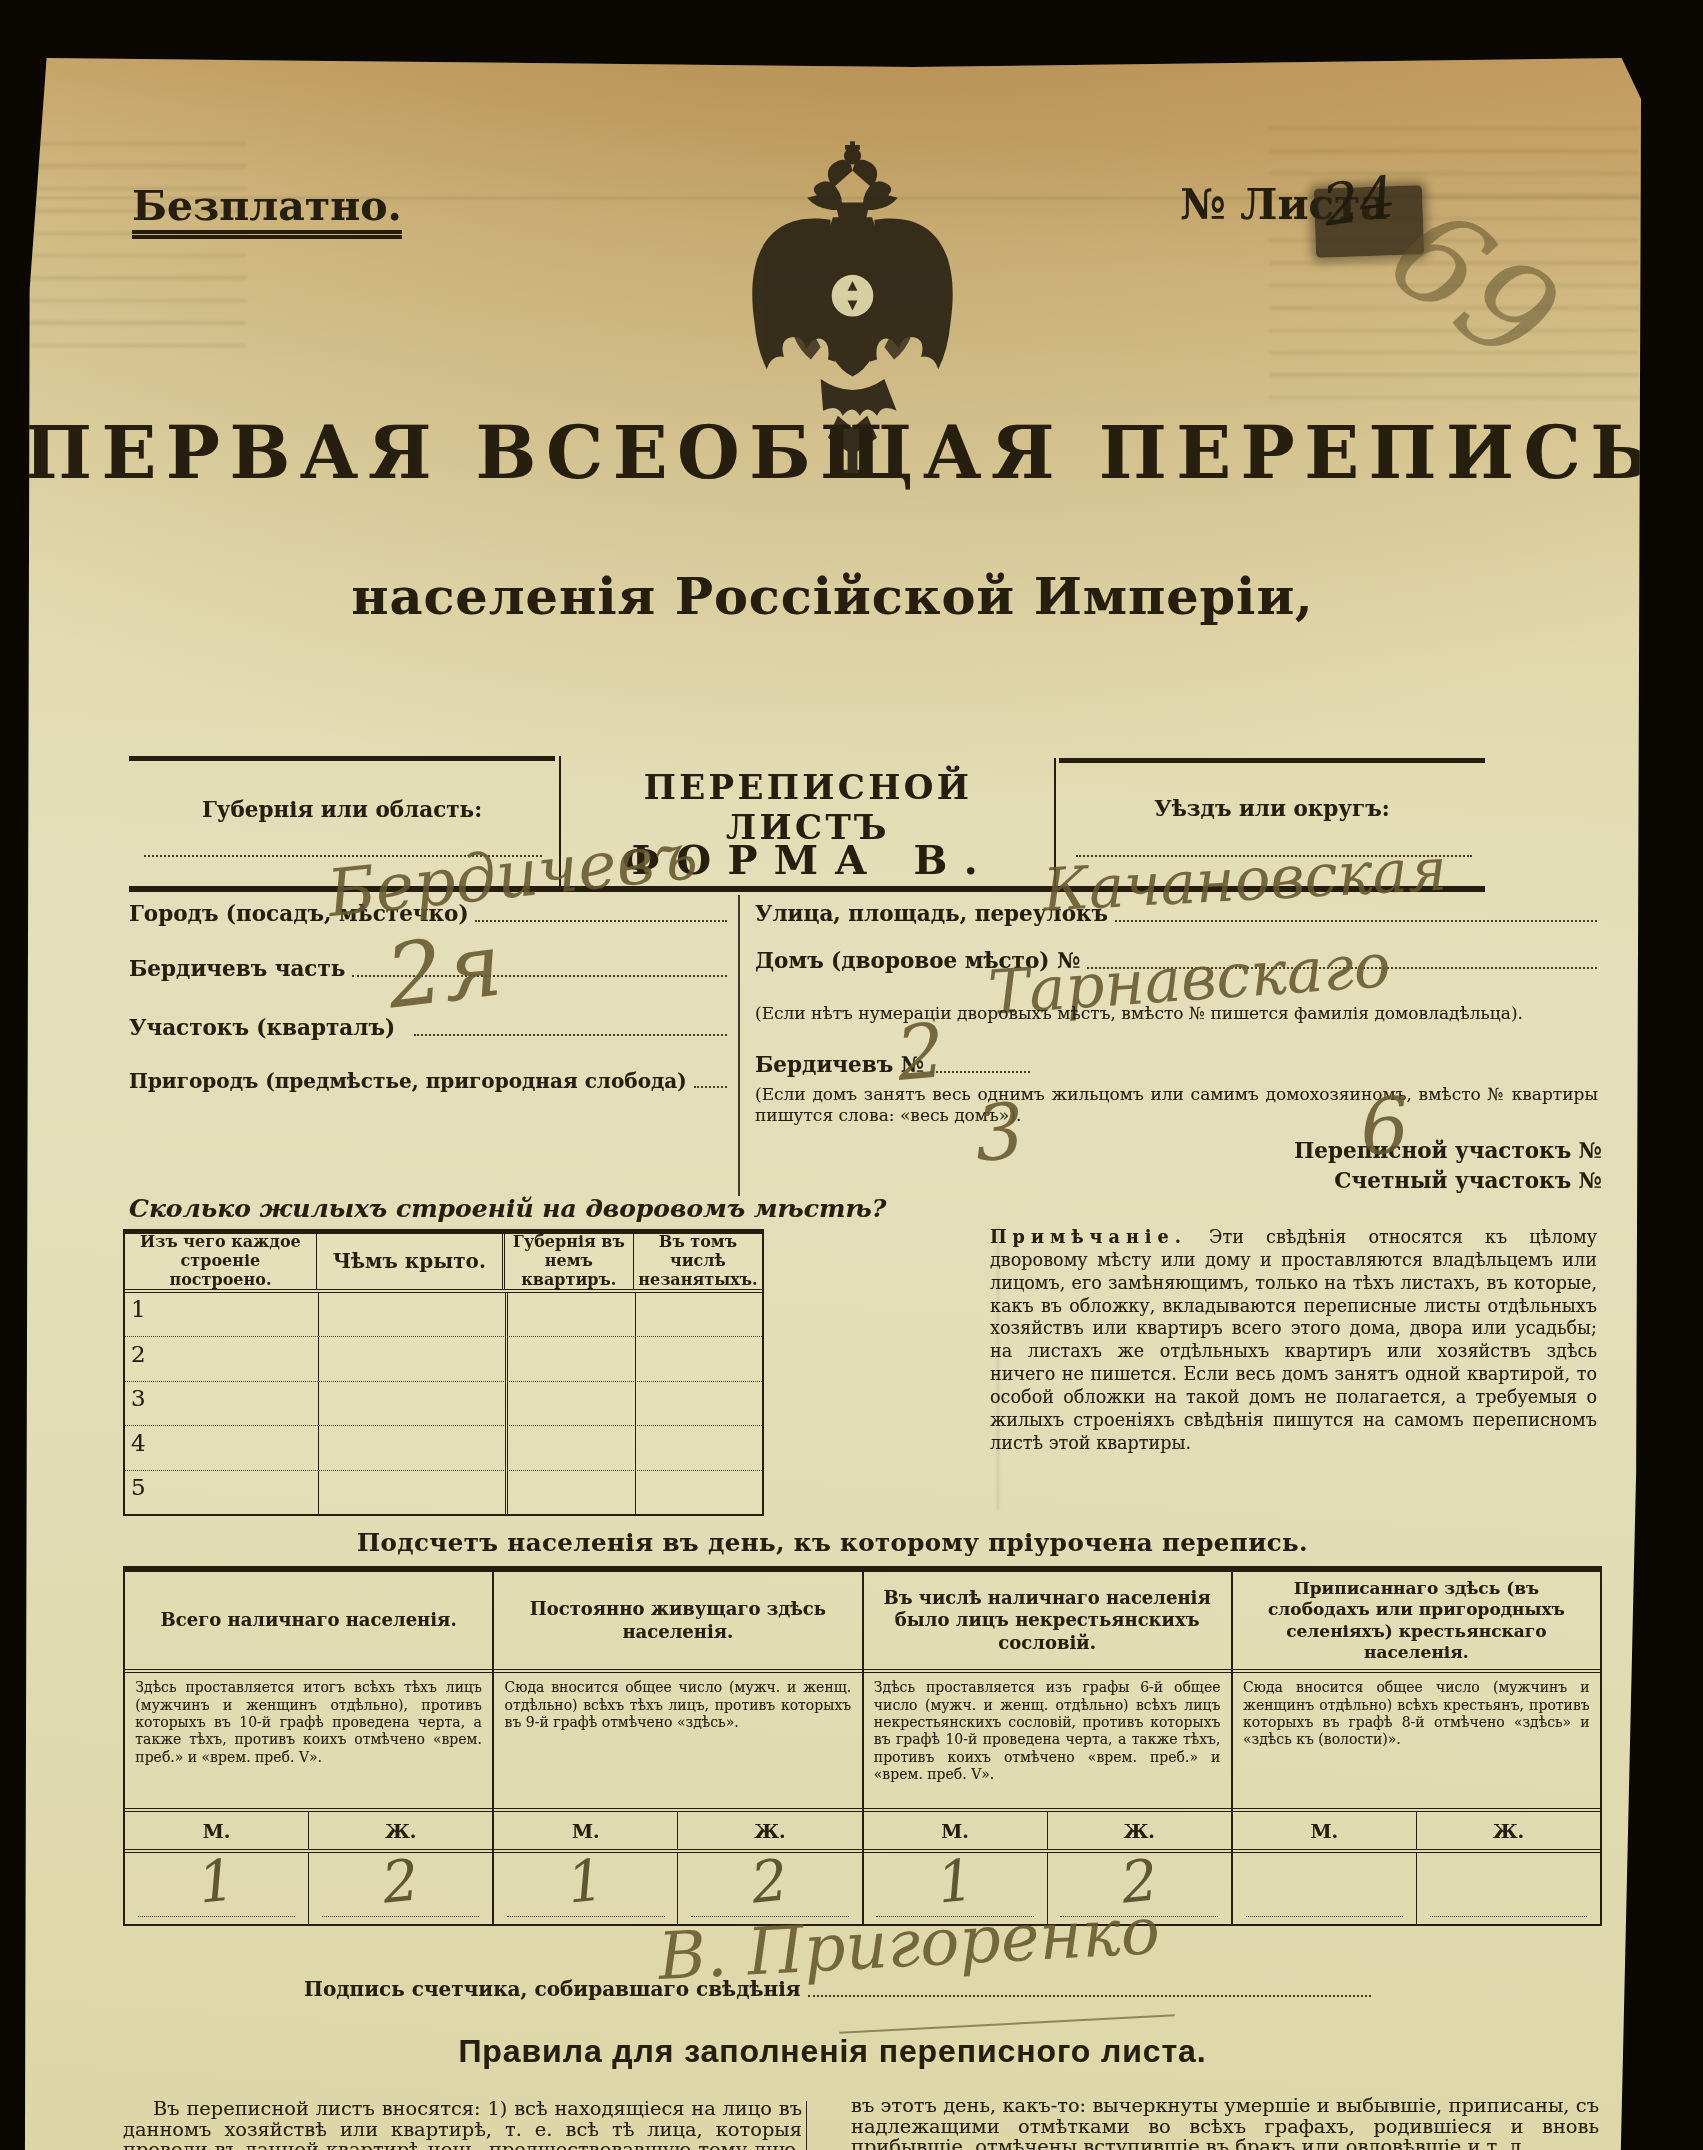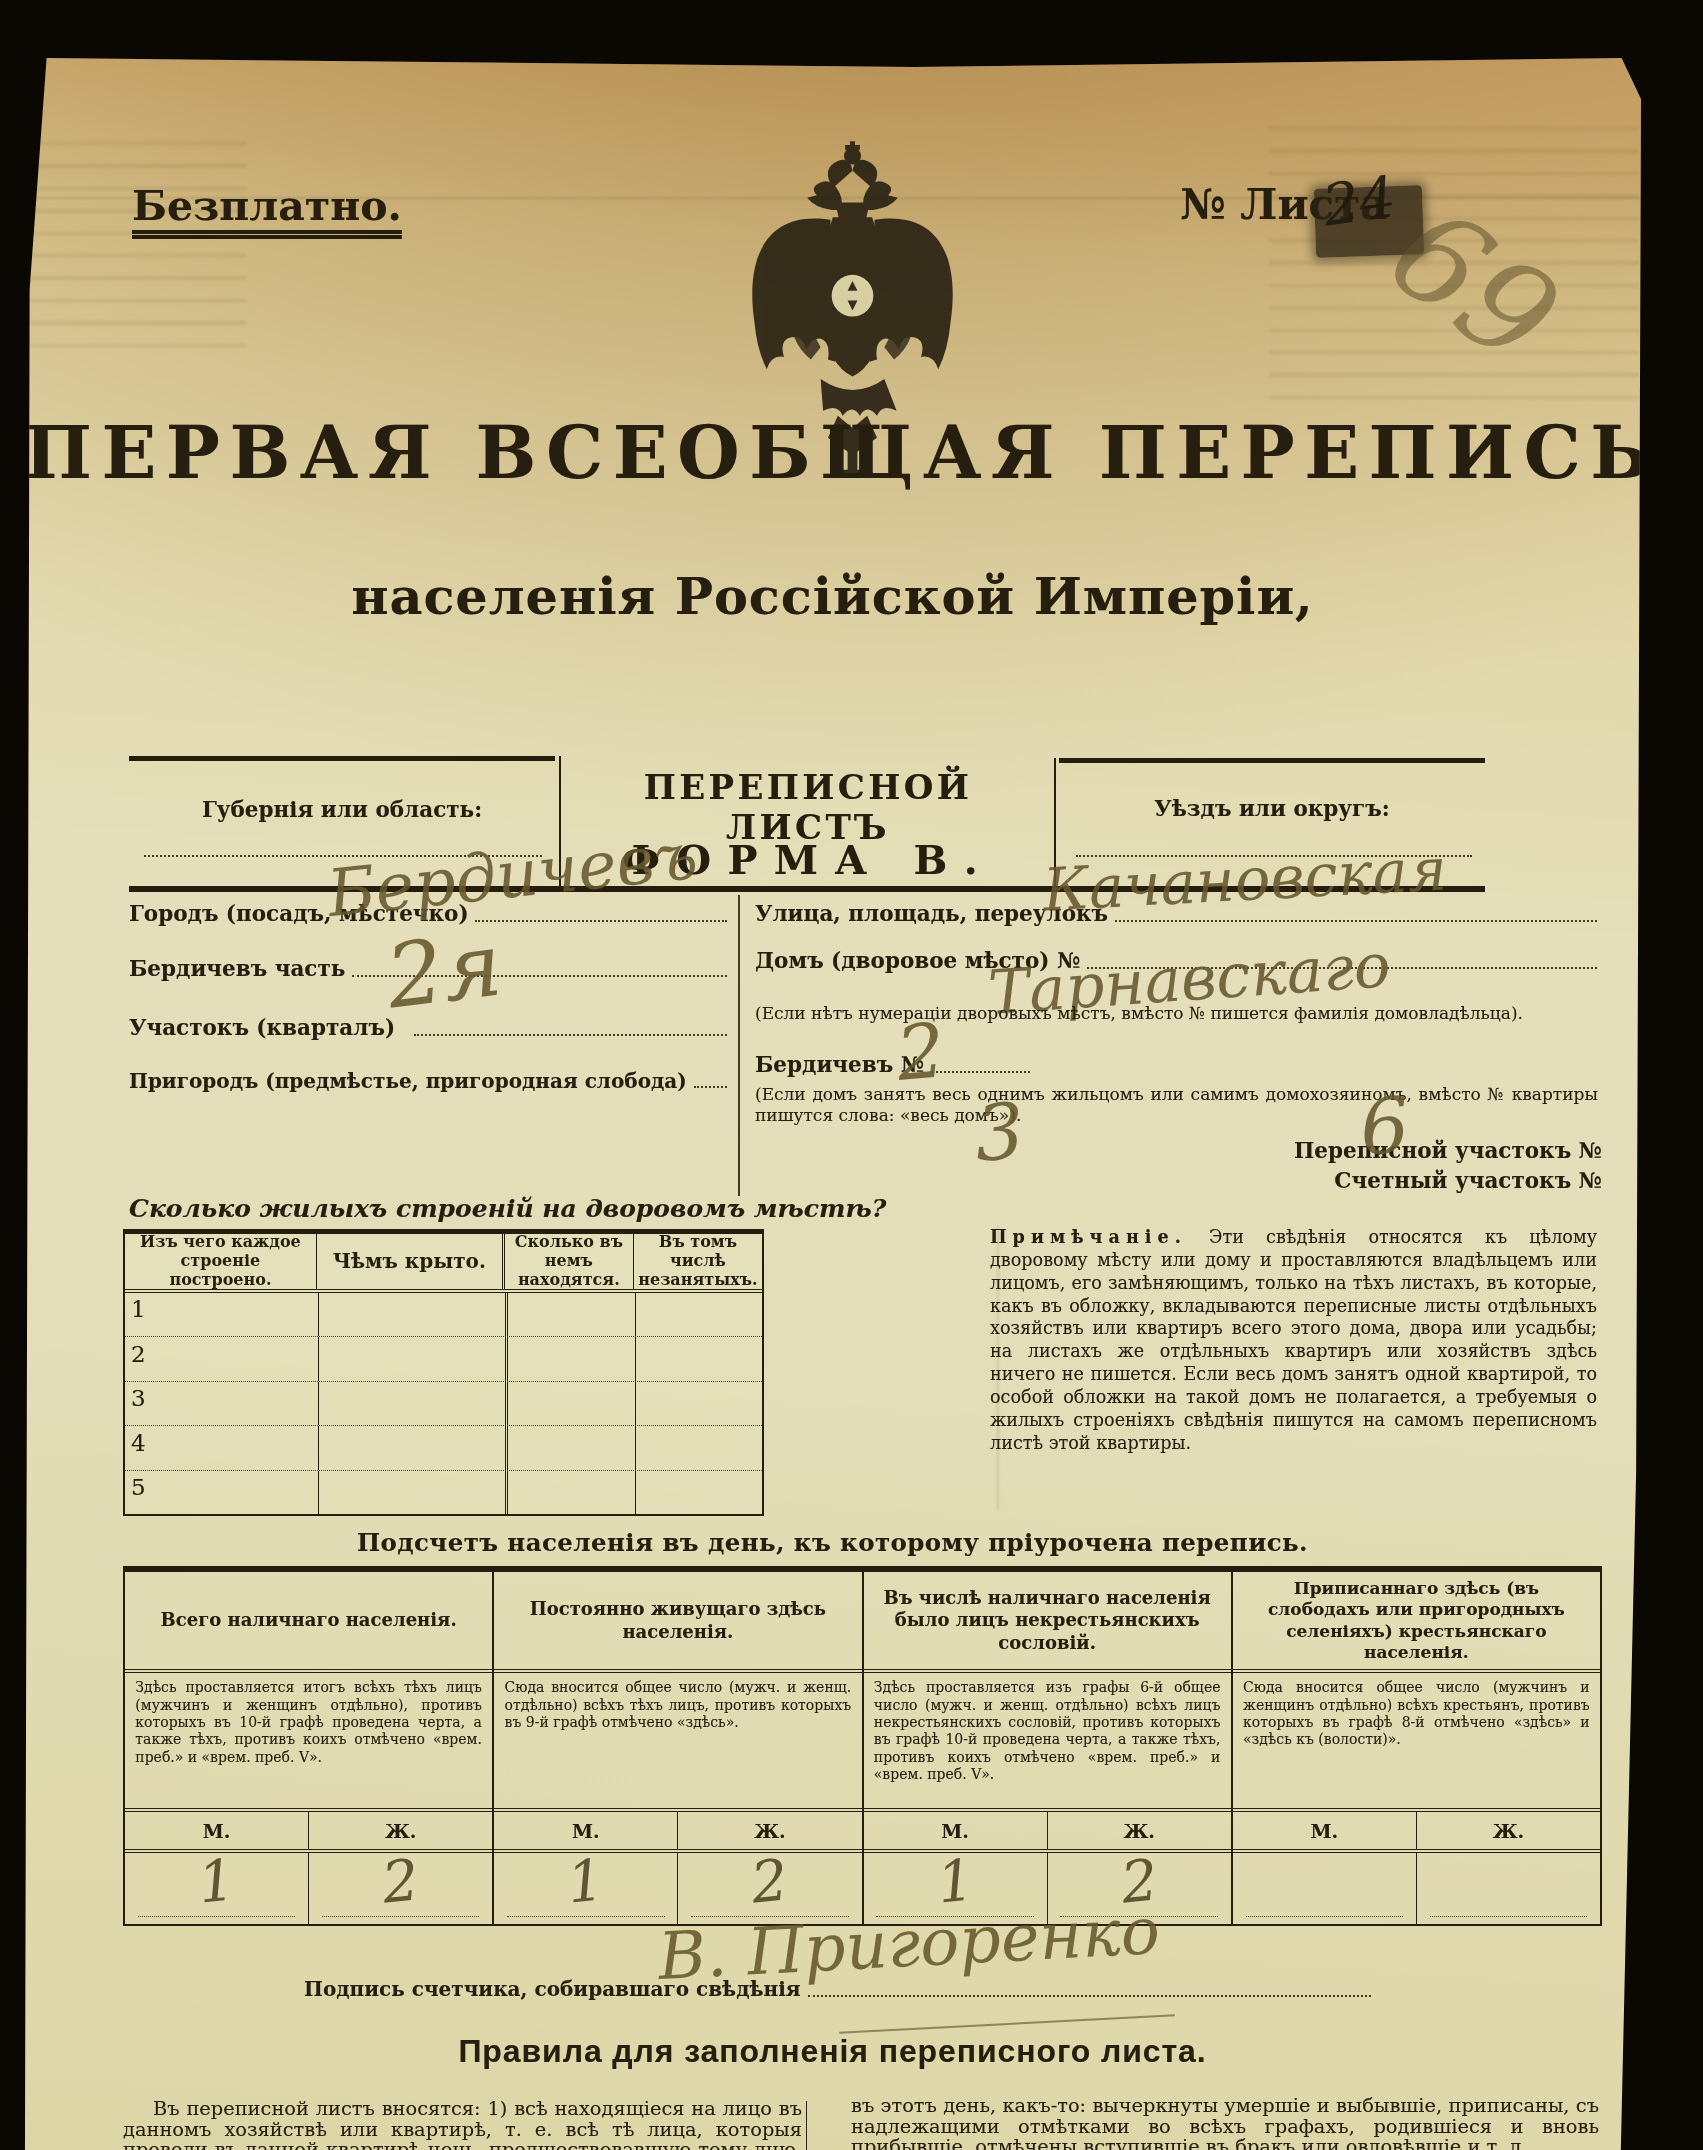--- a/index.html
+++ b/index.html
@@ -262,21 +262,21 @@
 
   <div class="abs bq">
     <span class="q print">Сколько жилыхъ строеній на дворовомъ мѣстѣ?</span>
     <span class="leader"></span>
   </div>
 
   <div class="abs bt">
     <div class="bt-head">
       <div class="c c1">Изъ чего каждое строеніе построено.</div>
       <div class="c c2">Чѣмъ крыто.</div>
-      <div class="c c3">Сколько въ немъ находятся.</div>
+      <div class="c c3">Губернія въ немъ квартиръ.</div>
       <div class="c c4">Въ томъ числѣ незанятыхъ.</div>
     </div>
     <div class="bt-body">
       <div class="bt-row">
         <div class="c c1">
             <span class="bt-num print">1</span>
           </div>
         <div class="c c2"></div>
           <div class="c c3"></div>
           <div class="c c4"></div>

